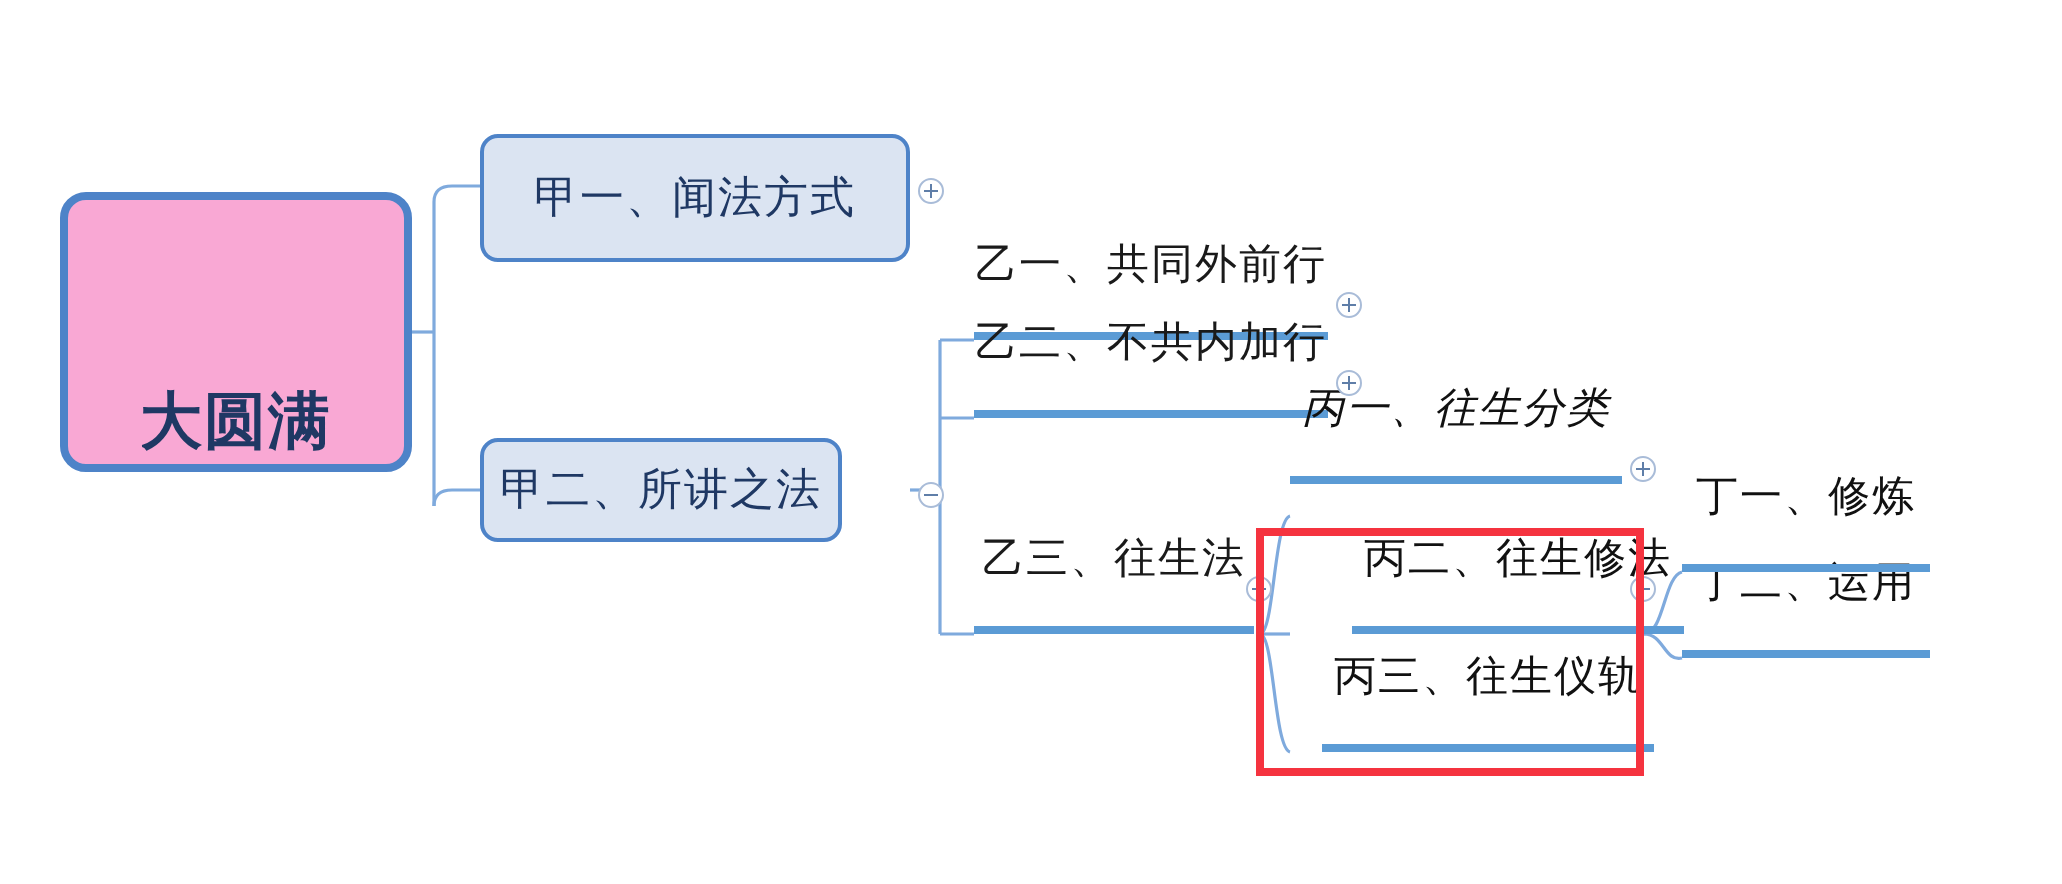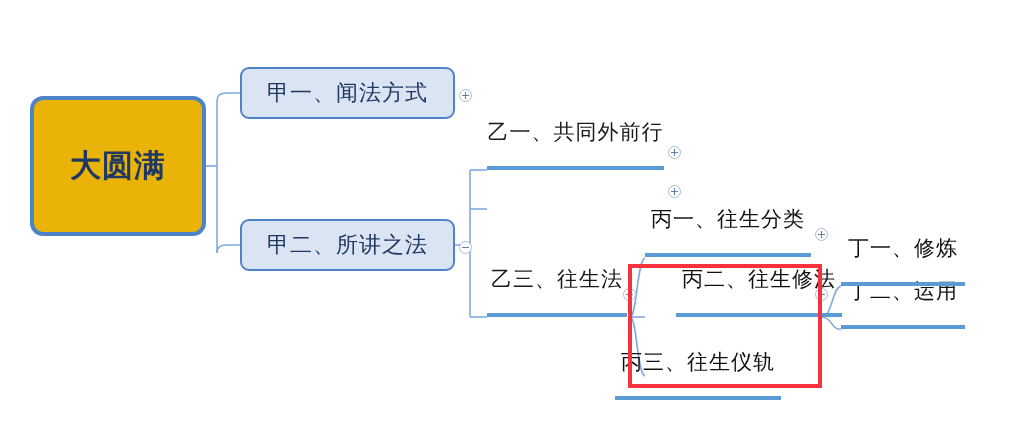--- a/index.html
+++ b/index.html
@@ -22,25 +22,25 @@
     left: 0; top: 0;
     width: 1031px;
     height: 442px;
     pointer-events: none;
   }
 
   
   .root-node {
     position: absolute;
     box-sizing: border-box;
-    background: #eab308;
+    background: #f9a8d4;
     border: 4px solid #4e83c8;
     border-radius: 13px;
     display: flex;
-    align-items: center;
+    align-items: flex-end;
     justify-content: center;
     text-align: center;
     color: #1f3864;
     font-weight: bold;
     font-size: 31px;
     line-height: 1.28;
     letter-spacing: 1px;
     z-index: 4;
   }
 
@@ -160,53 +160,56 @@
       <path d="M 822 317 C 832 317 832 331 841 329"></path>
     </g>
   </svg>
 
   <div class="root-node" style="left:30px; top:96px; width:176px; height:140px;">
     <div>
       <div>大圆满</div>
     </div>
   </div>
 
-  <div class="box-node" style="left:240px; top:67px; width:215px; height:52px;">
+  <div class="box-node" style="left:240px; top:67px; width:215px; height:64px;">
     <span>甲一、闻法方式</span>
   </div>
   <div class="toggle plus" style="left:459px; top:89px;"></div>
 
-  <div class="box-node" style="left:240px; top:219px; width:215px; height:52px;">
+  <div class="box-node" style="left:240px; top:219px; width:181px; height:52px;">
     <span>甲二、所讲之法</span>
   </div>
   <div class="toggle" style="left:459px; top:241px;"></div>
 
   <div class="line-node" style="left:487px; top:136px; width:177px; height:34px;">
     <span>乙一、共同外前行</span>
   </div>
   <div class="toggle plus" style="left:668px; top:146px;"></div>
 
+  <div class="line-node" style="left:487px; top:175px; width:177px; height:34px;">
+    <span>乙二、不共内加行</span>
+  </div>
   <div class="toggle plus" style="left:668px; top:185px;"></div>
 
   <div class="line-node" style="left:487px; top:283px; width:140px; height:34px;">
     <span>乙三、往生法</span>
   </div>
   <div class="toggle" style="left:623px; top:288px;"></div>
 
-  <div class="line-node dark" style="left:645px; top:223px; width:166px; height:34px;">
+  <div class="line-node dark" style="left:645px; top:208px; width:166px; height:34px;font-style:italic;">
     <span>丙一、往生分类</span>
   </div>
   <div class="toggle plus" style="left:815px; top:228px;"></div>
 
   <div class="line-node dark" style="left:645px; top:283px; width:166px; height:34px;margin-left:31px;">
     <span>丙二、往生修法</span>
   </div>
   <div class="toggle" style="left:815px; top:288px;"></div>
 
-  <div class="line-node dark" style="left:615px; top:342px; width:166px; height:34px;margin-top:24px;">
+  <div class="line-node dark" style="left:661px; top:342px; width:166px; height:34px;">
     <span>丙三、往生仪轨</span>
   </div>
 
   <div class="line-node dark" style="left:841px; top:296px; width:124px; height:33px;">
     <span>丁二、运用</span>
   </div>
 
   <div class="line-node dark" style="left:841px; top:253px; width:124px; height:33px;">
     <span>丁一、修炼</span>
   </div>

